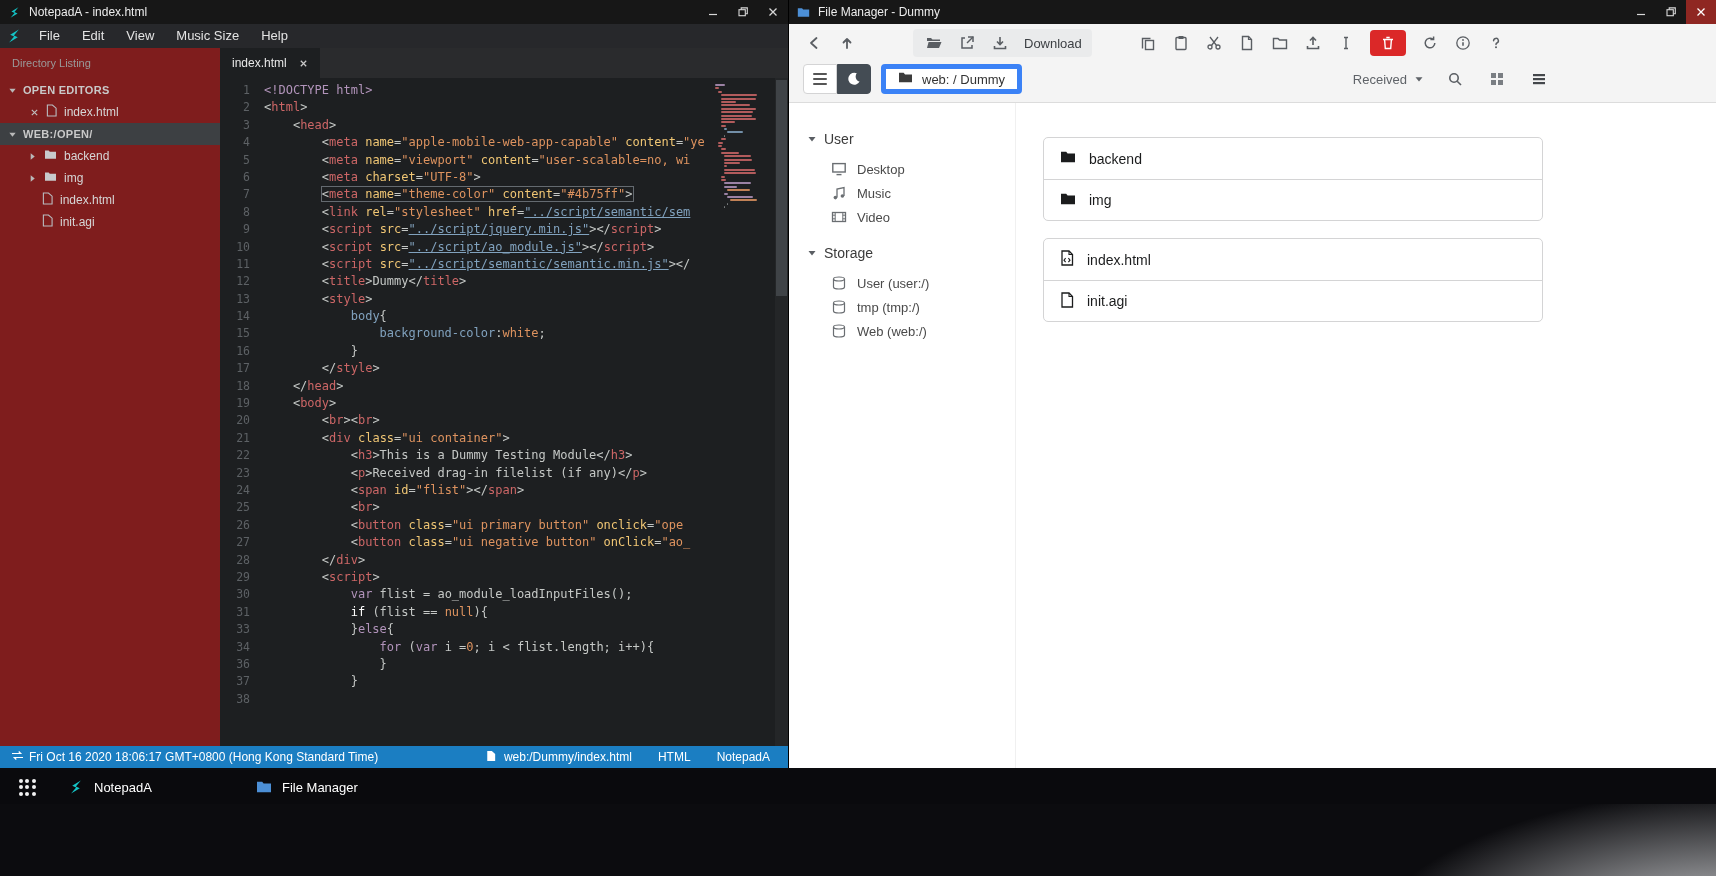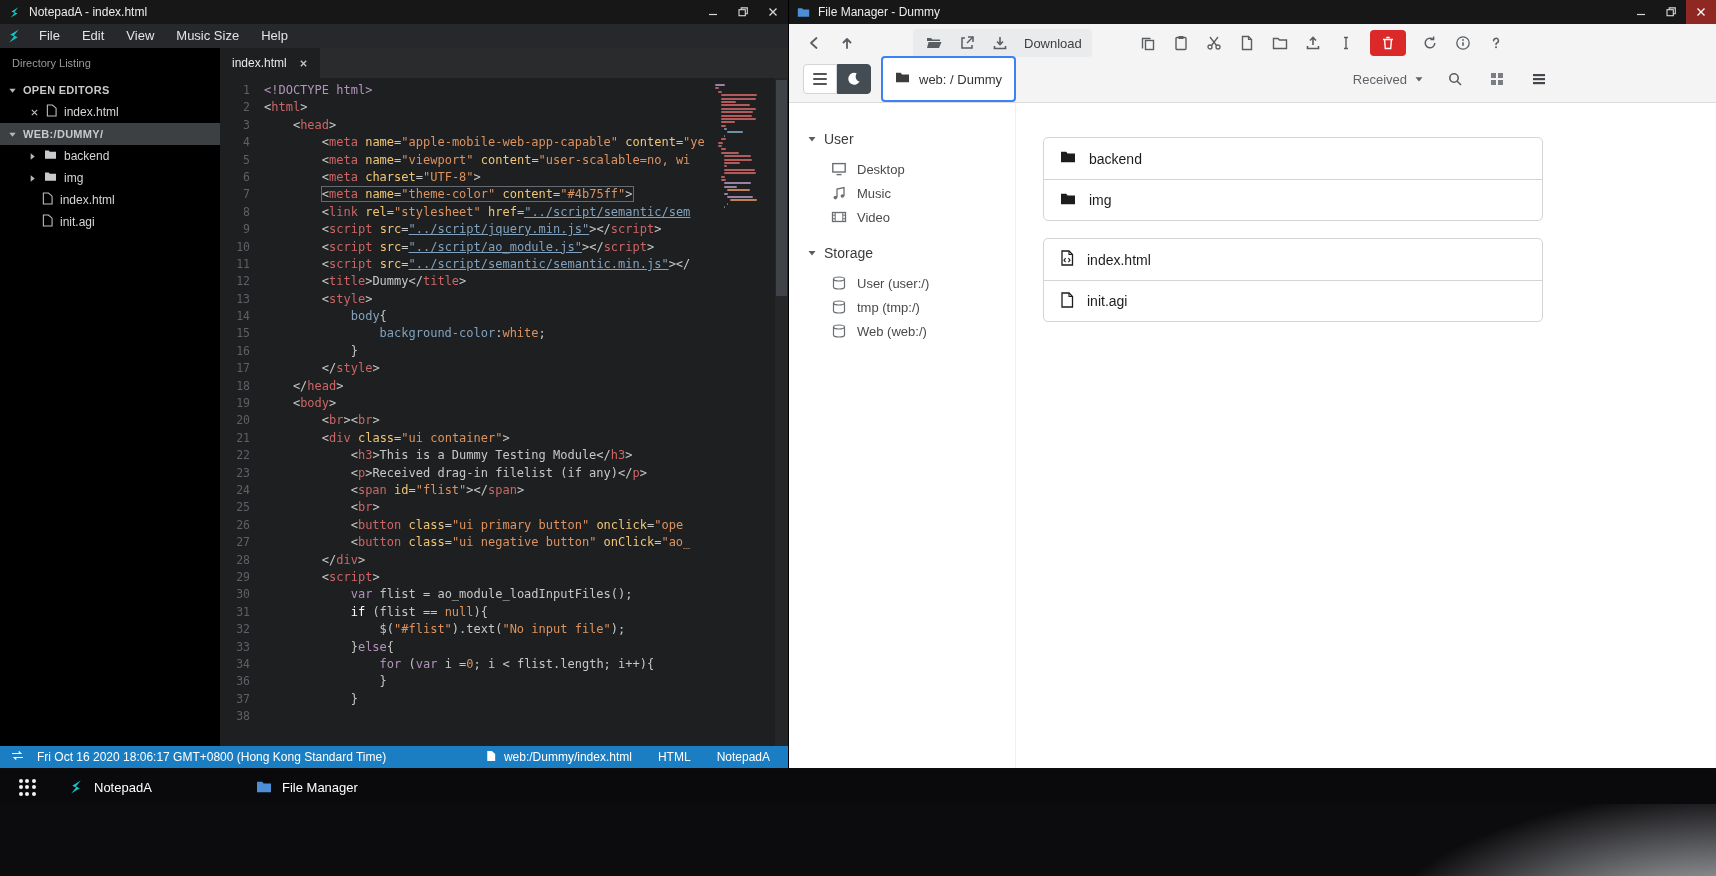--- a/index.html
+++ b/index.html
@@ -14,61 +14,61 @@
   .win-controls{margin-left:auto;display:flex;height:100%}
   .win-btn{width:30px;height:100%;display:flex;align-items:center;justify-content:center;color:#d8d8d8}
   .win-btn.close-red{background:#8f2722}
 
   
   .np{left:0;width:788px;height:768px;background:#1d1f21}
   .menubar{height:24px;background:#27282b;display:flex;align-items:center;color:#e3e3e3;font-size:13px;padding-left:6px;flex:0 0 auto}
   .menubar .logo{margin-right:6px}
   .menu-item{padding:0 11px;line-height:24px;cursor:default}
   .np-body{flex:1;display:flex;min-height:0}
-  .np-side{width:220px;background:#000000;color:#cfd2d6;font-size:12px;flex:0 0 auto;overflow:hidden}
+  .np-side{width:220px;background:#7f1d1d;color:#cfd2d6;font-size:12px;flex:0 0 auto;overflow:hidden}
   .side-header{padding:9px 12px 10px;color:#9a9a9a;font-size:11px}
   .sect-row{height:22px;display:flex;align-items:center;gap:6px;padding-left:8px;font-size:11px;font-weight:bold;color:#c9c9c9;letter-spacing:.3px}
   .oe-row{height:22px;display:flex;align-items:center;gap:7px;padding-left:30px;color:#d6d6d6}
   .ws-row{background:#3d4043}
   .tree-row{height:22px;display:flex;align-items:center;gap:7px;padding-left:28px;color:#d6d6d6}
   .tree-row.filerow{padding-left:42px}
   .caret{color:#b9b9b9;display:flex}
   .np-editor{flex:1;display:flex;flex-direction:column;min-width:0}
   .tabbar{height:30px;background:#2a2b2d;display:flex;flex:0 0 auto}
   .tab{background:#1d1f21;display:flex;align-items:center;gap:12px;padding:0 12px;font-size:12px;color:#e8e8e8}
   .tab .tclose{color:#c9c9c9;display:flex}
   .editor{flex:1;position:relative;overflow:hidden;background:#1d1f21;padding-top:4px}
   .code-row{display:flex;height:17.4px;font-family:"DejaVu Sans Mono",monospace;font-size:12px;line-height:17.4px;white-space:pre;padding-right:80px}
   .ln{width:44px;text-align:right;padding-right:14px;color:#5d6165;flex:0 0 auto;font-size:11.5px}
   .ct{flex:1;overflow:hidden}
   .hlbox{outline:1px solid #646a70}
   .minimap{position:absolute;top:6px;right:17px;width:56px}
   .mm-bar{height:2px;margin-bottom:1.4px;border-radius:1px;opacity:.85}
   .vscroll{position:absolute;top:0;right:0;width:13px;height:100%;background:#242628}
   .vthumb{position:absolute;top:2px;left:1px;width:11px;height:216px;background:#3f4347}
-  .statusbar{height:22px;background:#1b7ec2;color:#fff;display:flex;align-items:center;font-size:12px;padding:0 10px;gap:12px;flex:0 0 auto;white-space:nowrap}
+  .statusbar{height:22px;background:#1b7ec2;color:#fff;display:flex;align-items:center;font-size:12px;padding:0 10px;gap:4px;flex:0 0 auto;white-space:nowrap}
   .sb-right{margin-left:auto;display:flex;align-items:center;gap:8px;padding-right:8px}
   .sb-gap{margin-left:18px}
 
   
   .fm{left:788px;width:928px;height:768px;background:#fff;border-left:1px solid #000}
   .fm-toolbar{background:#f4f4f4;border-bottom:1px solid #dcdcdc;flex:0 0 auto}
   .fm-row1{height:38px;display:flex;align-items:center;padding:0 14px;gap:11px;color:#5a5e63}
   .icon-btn{width:22px;height:22px;display:flex;align-items:center;justify-content:center;color:#5a5e63}
   .tool-group{background:#eaebec;border-radius:4px;padding:3px 10px;display:flex;gap:11px;align-items:center;margin-left:44px}
   .dl-label{font-size:13px;color:#3c3f43;padding-left:2px}
   .ml34{margin-left:34px}
   .danger-btn{width:36px;height:26px;background:#db2828;border-radius:4px;display:flex;align-items:center;justify-content:center;margin-left:2px}
   .fm-row2{height:40px;display:flex;align-items:center;padding:0 14px 6px}
   .seg-btn{width:34px;height:30px;border:1px solid #d4d4d5;background:#fff;display:flex;align-items:center;justify-content:center}
   .seg-left{border-radius:4px 0 0 4px}
   .seg-dark{background:#444c54;border-color:#444c54;border-radius:0 4px 4px 0}
   .hamb{display:flex;flex-direction:column;gap:3px}
   .hamb i{display:block;width:14px;height:2px;background:#555;border-radius:1px}
-  .crumb{margin-left:10px;height:46px;border:2px solid #3b82f6;border-radius:4px;background:#fff;display:flex;align-items:center;gap:9px;padding:0 12px;font-size:13px;color:#333}
+  .crumb{margin-left:10px;height:30px;border:5px solid #3b82f6;border-radius:4px;background:#fff;display:flex;align-items:center;gap:9px;padding:0 12px;font-size:13px;color:#333}
   .fm-right{margin-left:auto;display:flex;align-items:center;gap:20px;color:#5a5e63;font-size:13px;margin-right:152px}
   .sortdd{display:flex;align-items:center;gap:7px;color:#5f6368}
   .fm-content{flex:1;display:flex;min-height:0;background:#fff}
   .fm-side{width:227px;padding:28px 0 0 18px;font-size:13px;color:#444;border-right:1px solid #f0f0f0}
   .nav-head{display:flex;align-items:center;gap:7px;font-size:14px;color:#3b3b3b;margin-bottom:10px}
   .nav-item{display:flex;align-items:center;gap:10px;height:24px;padding-left:24px;color:#4a4a4a}
   .nav-item .ic{color:#6a6e72}
   .nav-gap{height:16px}
   .fm-main{flex:1;padding:34px 0 0 27px}
   .fgroup{width:500px;border:1px solid #d4d4d5;border-radius:5px;background:#fff}
@@ -154,21 +154,21 @@
                 <path d="M1.5 1h5.5L11 4.5V13H1.5z" fill="none" stroke="#b9bdc1" stroke-width="1.2"></path>
               </svg></span>
           <span>index.html</span>
         </div>
         <div class="sect-row ws-row">
           <span class="caret">
               <svg width="9" height="9" viewBox="0 0 10 10">
                 <path d="M1.5 3h7L5 7.5z" fill="currentColor"></path>
               </svg>
             </span>
-          <span>WEB:/DUMMY/</span>
+          <span>WEB:/OPEN/</span>
         </div>
         <div class="tree-row">
           <span class="caret">
               <svg width="9" height="9" viewBox="0 0 10 10">
                 <path d="M3 1.5 7.5 5 3 8.5z" fill="currentColor"></path>
               </svg>
             </span>
           <span><svg width="13" height="11" viewBox="0 0 14 12">
                 <path d="M1 1.5h4l1.2 1.4H13V10.5H1z" fill="#c8cacc"></path>
               </svg></span>
@@ -236,21 +236,20 @@
               <div class="code-row"><span class="ln">22</span><span class="ct"><span style="color: rgb(197, 200, 198);">            &lt;</span><span style="color: rgb(204, 102, 102);">h3</span><span style="color: rgb(197, 200, 198);">&gt;This is a Dummy Testing Module&lt;/</span><span style="color: rgb(204, 102, 102);">h3</span><span style="color: rgb(197, 200, 198);">&gt;</span></span></div>
               <div class="code-row"><span class="ln">23</span><span class="ct"><span style="color: rgb(197, 200, 198);">            &lt;</span><span style="color: rgb(204, 102, 102);">p</span><span style="color: rgb(197, 200, 198);">&gt;Received drag-in filelist (if any)&lt;/</span><span style="color: rgb(204, 102, 102);">p</span><span style="color: rgb(197, 200, 198);">&gt;</span></span></div>
               <div class="code-row"><span class="ln">24</span><span class="ct"><span style="color: rgb(197, 200, 198);">            &lt;</span><span style="color: rgb(204, 102, 102);">span</span><span style="color: rgb(197, 200, 198);"> </span><span style="color: rgb(240, 198, 116);">id</span><span style="color: rgb(197, 200, 198);">=</span><span style="color: rgb(222, 147, 95);">"flist"</span><span style="color: rgb(197, 200, 198);">&gt;&lt;/</span><span style="color: rgb(204, 102, 102);">span</span><span style="color: rgb(197, 200, 198);">&gt;</span></span></div>
               <div class="code-row"><span class="ln">25</span><span class="ct"><span style="color: rgb(197, 200, 198);">            &lt;</span><span style="color: rgb(204, 102, 102);">br</span><span style="color: rgb(197, 200, 198);">&gt;</span></span></div>
               <div class="code-row"><span class="ln">26</span><span class="ct"><span style="color: rgb(197, 200, 198);">            &lt;</span><span style="color: rgb(204, 102, 102);">button</span><span style="color: rgb(197, 200, 198);"> </span><span style="color: rgb(240, 198, 116);">class</span><span style="color: rgb(197, 200, 198);">=</span><span style="color: rgb(222, 147, 95);">"ui primary button"</span><span style="color: rgb(197, 200, 198);"> </span><span style="color: rgb(240, 198, 116);">onclick</span><span style="color: rgb(197, 200, 198);">=</span><span style="color: rgb(222, 147, 95);">"ope</span></span></div>
               <div class="code-row"><span class="ln">27</span><span class="ct"><span style="color: rgb(197, 200, 198);">            &lt;</span><span style="color: rgb(204, 102, 102);">button</span><span style="color: rgb(197, 200, 198);"> </span><span style="color: rgb(240, 198, 116);">class</span><span style="color: rgb(197, 200, 198);">=</span><span style="color: rgb(222, 147, 95);">"ui negative button"</span><span style="color: rgb(197, 200, 198);"> </span><span style="color: rgb(240, 198, 116);">onClick</span><span style="color: rgb(197, 200, 198);">=</span><span style="color: rgb(222, 147, 95);">"ao_</span></span></div>
               <div class="code-row"><span class="ln">28</span><span class="ct"><span style="color: rgb(197, 200, 198);">        &lt;/</span><span style="color: rgb(204, 102, 102);">div</span><span style="color: rgb(197, 200, 198);">&gt;</span></span></div>
               <div class="code-row"><span class="ln">29</span><span class="ct"><span style="color: rgb(197, 200, 198);">        &lt;</span><span style="color: rgb(204, 102, 102);">script</span><span style="color: rgb(197, 200, 198);">&gt;</span></span></div>
               <div class="code-row"><span class="ln">30</span><span class="ct"><span style="color: rgb(197, 200, 198);">            </span><span style="color: rgb(178, 148, 187);">var</span><span style="color: rgb(197, 200, 198);"> flist = ao_module_loadInputFiles();</span></span></div>
               <div class="code-row"><span class="ln">31</span><span class="ct"><span style="color: rgb(197, 200, 198);">            </span><span style="color: #ffffff;">if</span><span style="color: rgb(197, 200, 198);"> (flist == </span><span style="color: rgb(222, 147, 95);">null</span><span style="color: rgb(197, 200, 198);">){</span></span></div>
-              <div class="code-row"><span class="ln">32</span><span class="ct"><span style="color: rgb(197, 200, 198);">                $(</span><span style="color: rgb(222, 147, 95);">"#flist"</span><span style="color: rgb(197, 200, 198);">).text(</span><span style="color: rgb(222, 147, 95);">"No input file"</span><span style="color: rgb(197, 200, 198);">);</span></span></div>
               <div class="code-row"><span class="ln">33</span><span class="ct"><span style="color: rgb(197, 200, 198);">            }</span><span style="color: rgb(178, 148, 187);">else</span><span style="color: rgb(197, 200, 198);">{</span></span></div>
               <div class="code-row"><span class="ln">34</span><span class="ct"><span style="color: rgb(197, 200, 198);">                </span><span style="color: rgb(178, 148, 187);">for</span><span style="color: rgb(197, 200, 198);"> (</span><span style="color: rgb(178, 148, 187);">var</span><span style="color: rgb(197, 200, 198);"> i =</span><span style="color: rgb(222, 147, 95);">0</span><span style="color: rgb(197, 200, 198);">; i &lt; flist.length; i++){</span></span></div>
               <div class="code-row"><span class="ln">36</span><span class="ct"><span style="color: rgb(197, 200, 198);">                }</span></span></div>
               <div class="code-row"><span class="ln">37</span><span class="ct"><span style="color: rgb(197, 200, 198);">            }</span></span></div>
               <div class="code-row"><span class="ln">38</span><span class="ct"></span></div>
             </div>
           <div class="minimap">
               <div class="mm-bar" style="margin-left: 0px; width: 10.2px; background: rgb(178, 148, 187);"></div>
               <div class="mm-bar" style="margin-left: 0px; width: 4.08px; background: rgb(204, 102, 102);"></div>
               <div class="mm-bar" style="margin-left: 3px; width: 4.08px; background: rgb(204, 102, 102);"></div>

